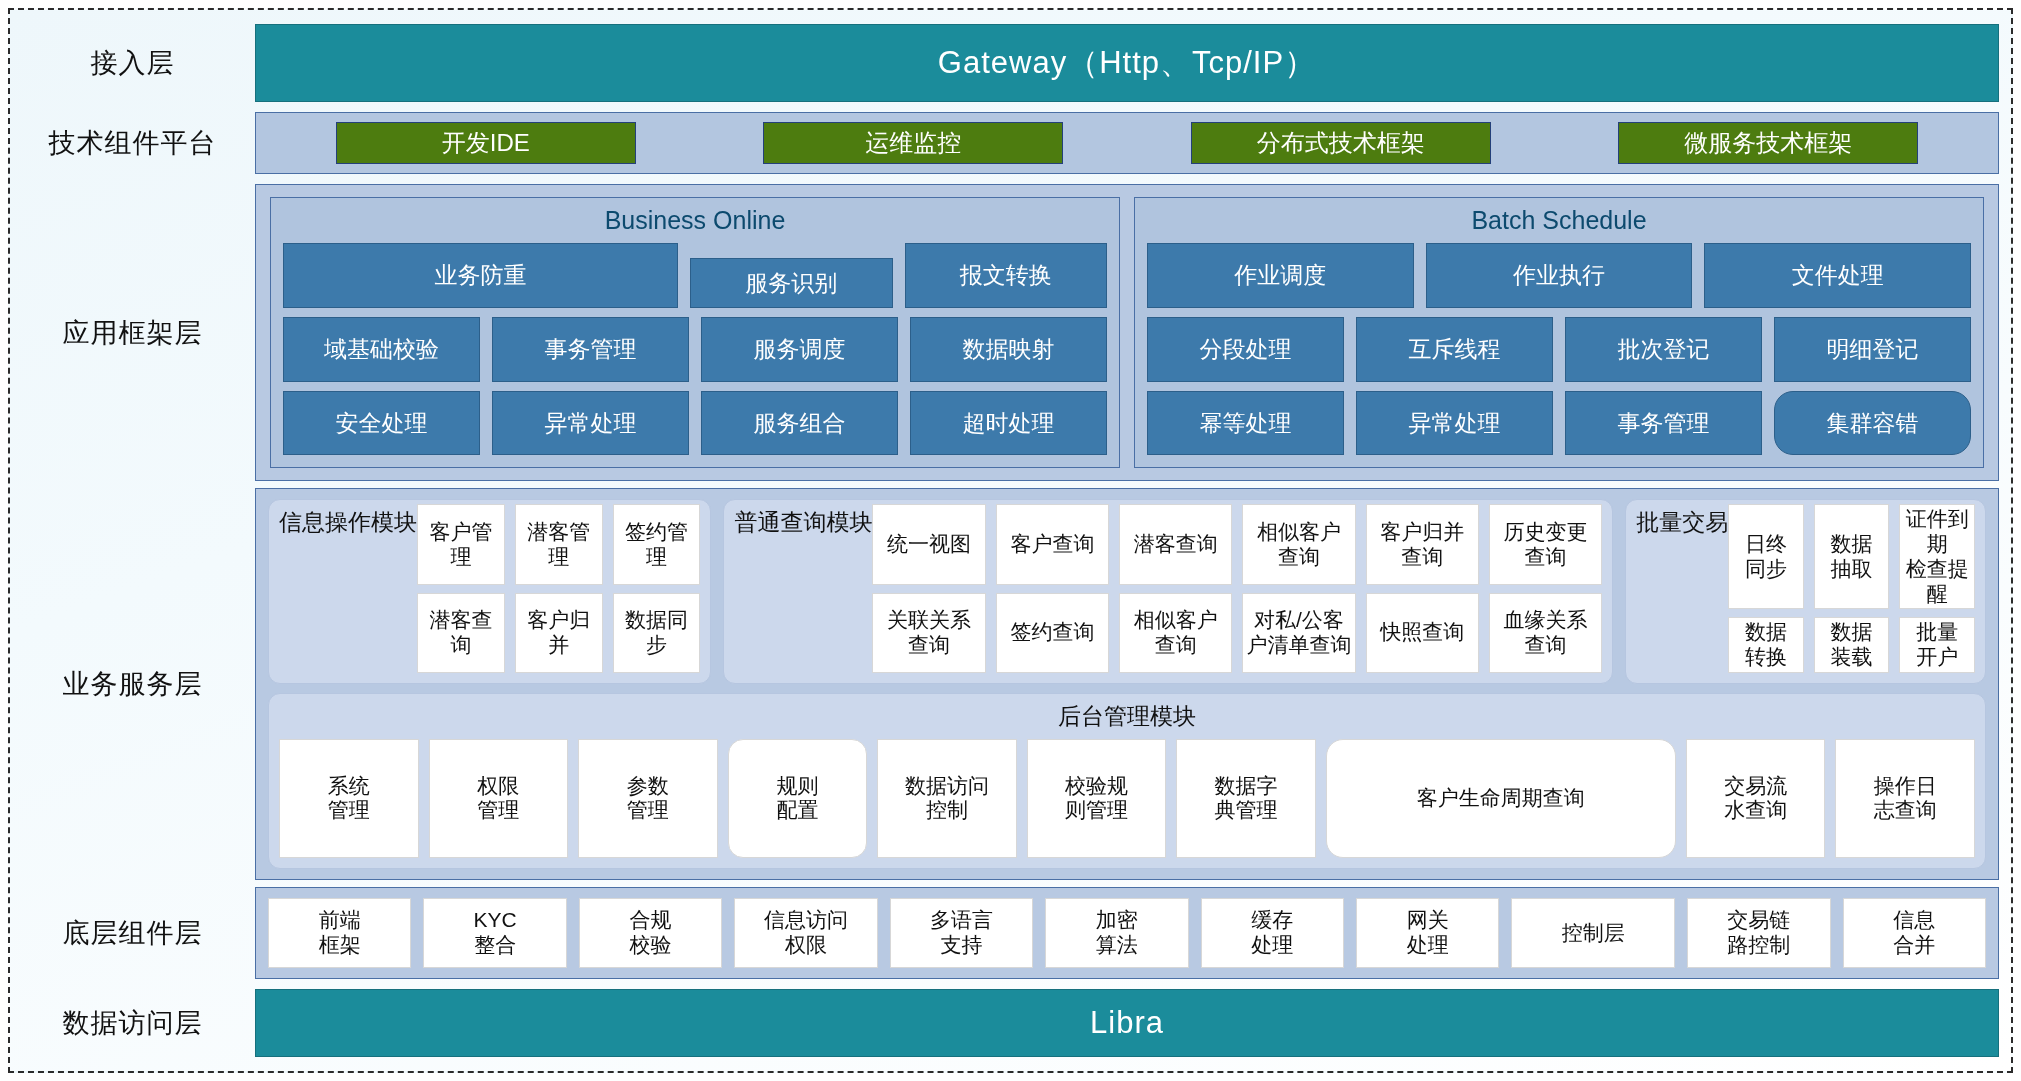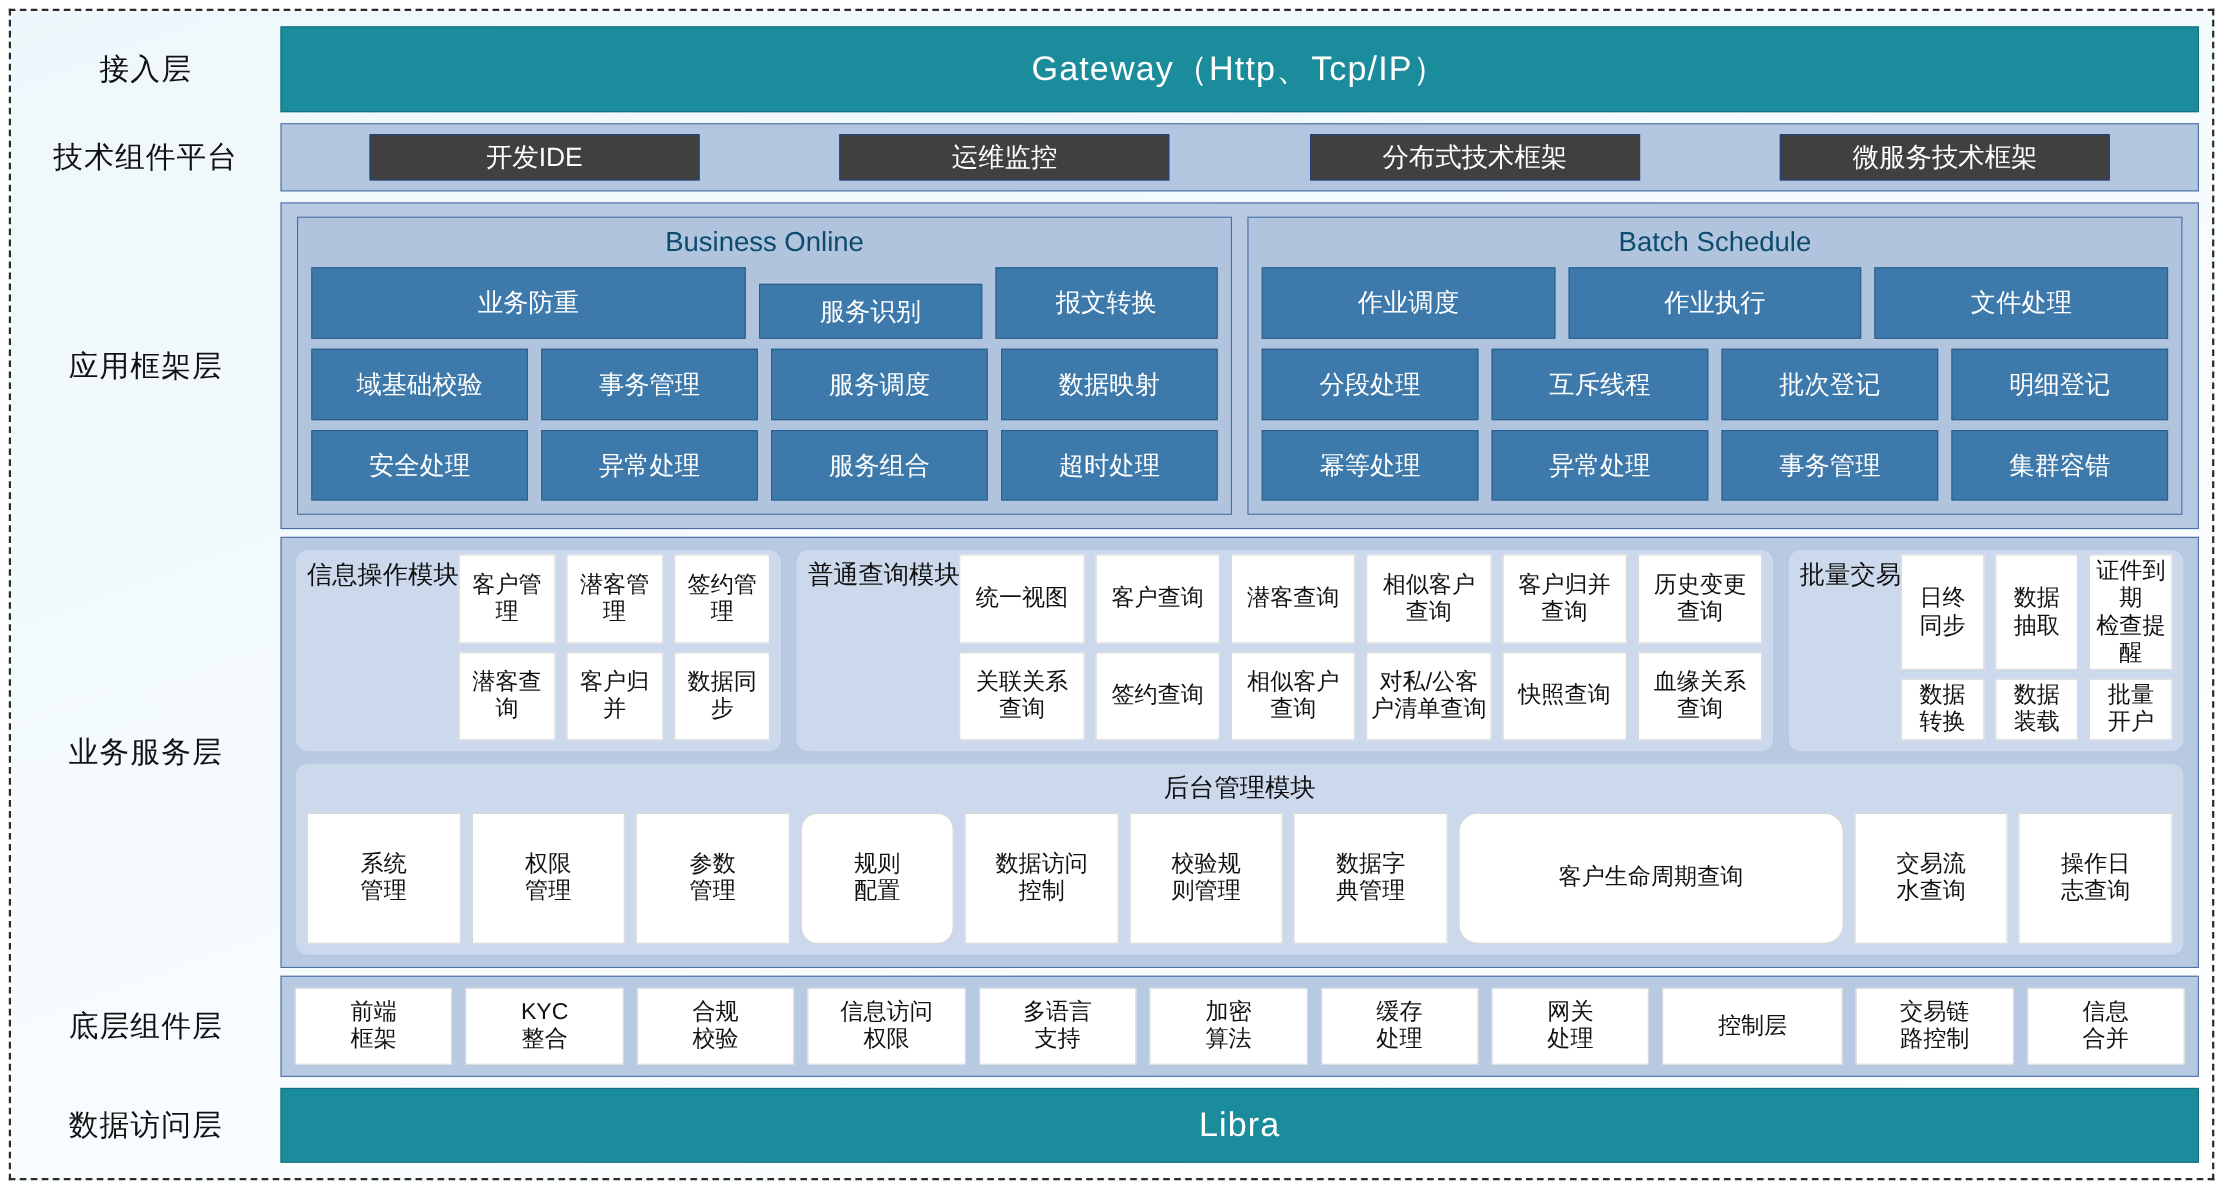--- a/index.html
+++ b/index.html
@@ -67,21 +67,21 @@
     flex: 1;
     background: #b3c6e0;
     border: 1px solid #4a6fa5;
     display: flex;
     align-items: center;
     justify-content: space-around;
     padding: 0 16px;
   }
   .tech-wrap { height: 62px; }
   .chip-navy {
-    background: #404040;
+    background: #4d7c0f;
     border: 1px solid #24407a;
     color: #ffffff;
     font-size: 24px;
     height: 42px;
     min-width: 300px;
     display: flex;
     align-items: center;
     justify-content: center;
     padding: 0 20px;
   }
@@ -261,21 +261,21 @@
                 <div class="appf-rowline">
                   <div class="cell-steel" style="flex: 1 1 0%;">分段处理</div>
                   <div class="cell-steel" style="flex: 1 1 0%;">互斥线程</div>
                   <div class="cell-steel" style="flex: 1 1 0%;">批次登记</div>
                   <div class="cell-steel" style="flex: 1 1 0%;">明细登记</div>
                 </div>
                 <div class="appf-rowline">
                   <div class="cell-steel" style="flex: 1 1 0%;">幂等处理</div>
                   <div class="cell-steel" style="flex: 1 1 0%;">异常处理</div>
                   <div class="cell-steel" style="flex: 1 1 0%;">事务管理</div>
-                  <div class="cell-steel" style="flex: 1 1 0%;">集群容错</div>
+                  <div class="cell-steel" style="flex: 1 1 0%; border-radius: 19px;">集群容错</div>
                 </div>
               </div>
             </div>
           </div>
       </div>
     </div>
 
     <div class="spacer-sm"></div>
 
     <div class="row bsl-wrap" style="flex:3.45;">

